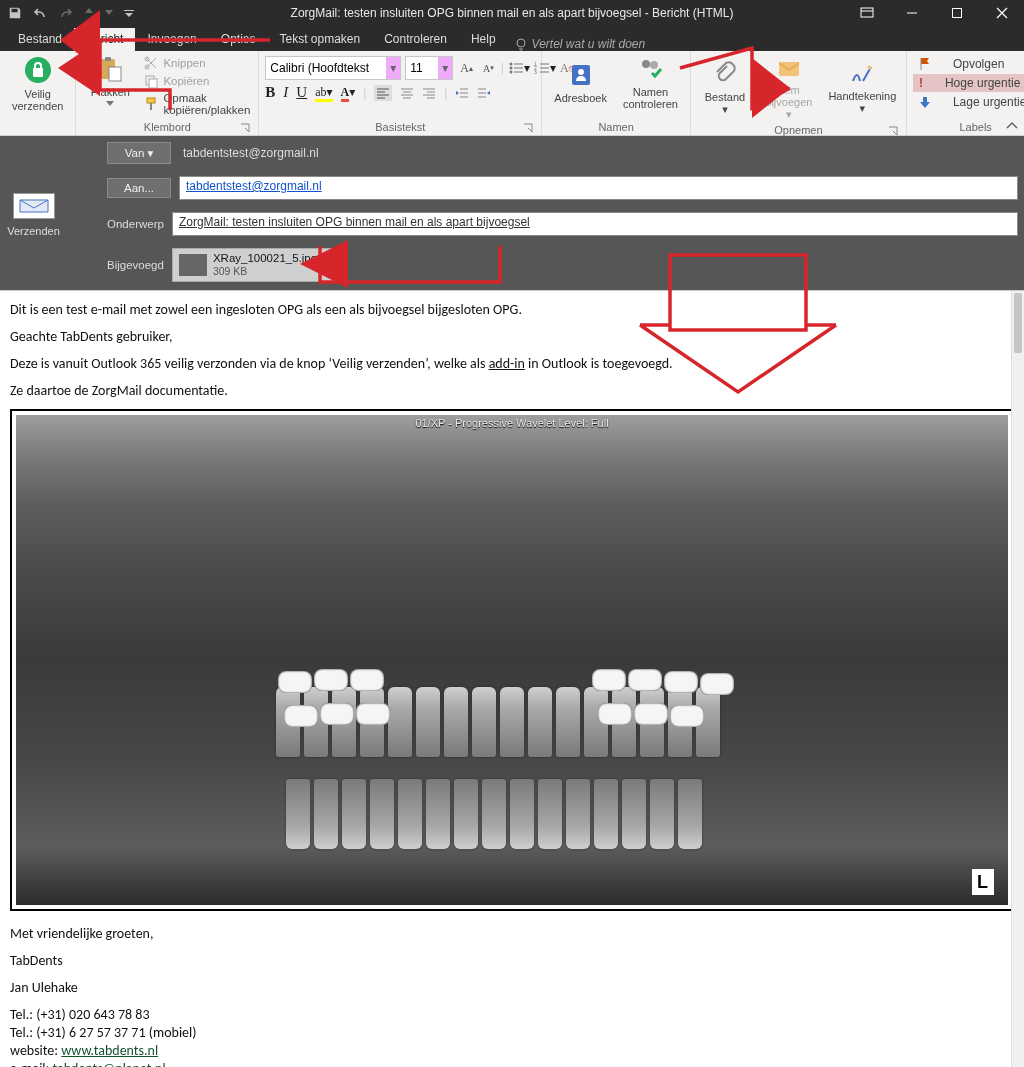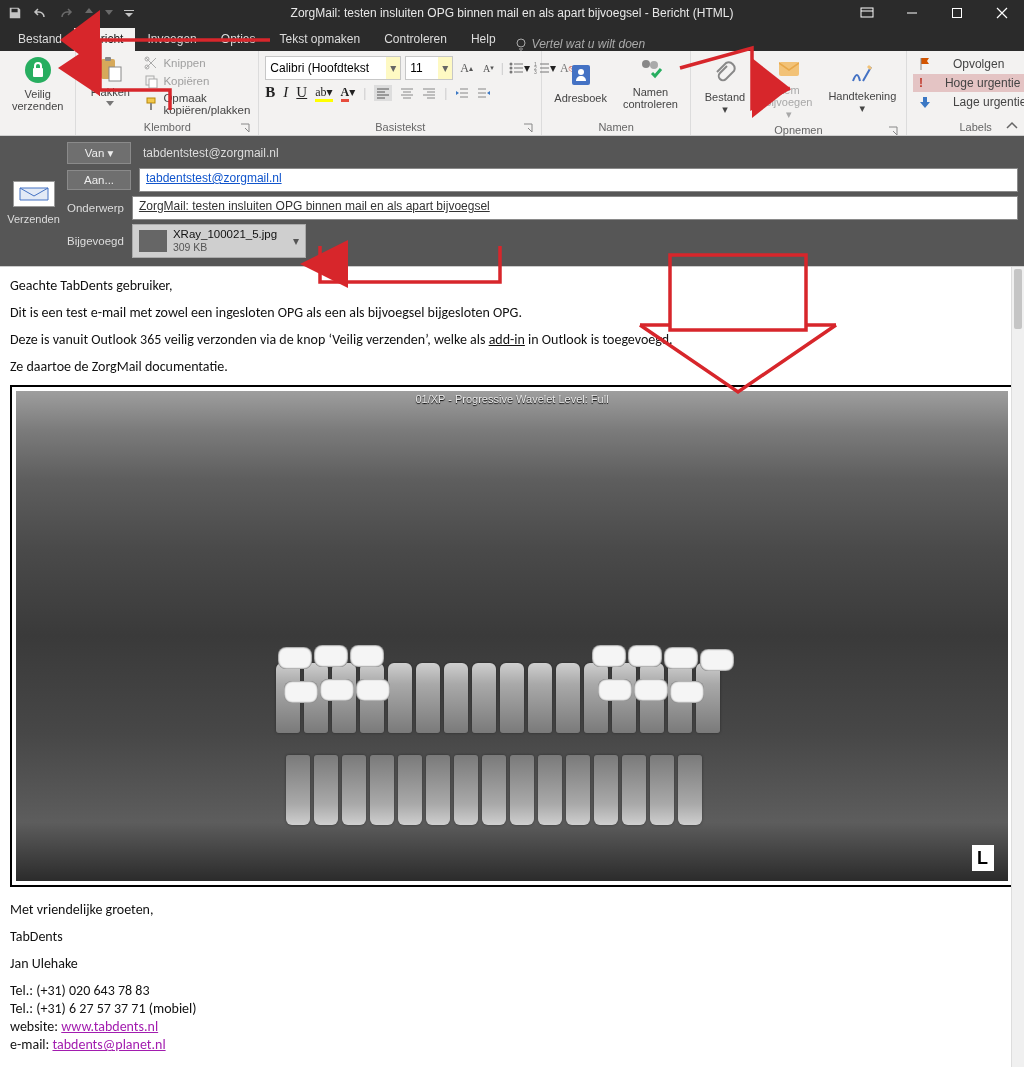--- a/index.html
+++ b/index.html
@@ -16,45 +16,45 @@
   .ribbon{background:#f3f2f1;border-bottom:1px solid #d0d0d0;display:flex;height:84px;position:relative;}
   .rgrp{border-right:1px solid #dcdcdc;display:flex;flex-direction:column;justify-content:space-between;padding:2px 6px 0;}
   .rgrp .lbl{font-size:11px;color:#666;text-align:center;padding:2px 4px;position:relative;}
   .rgrp .lbl .dl{position:absolute;right:2px;bottom:2px;}
   .vbtn{display:flex;flex-direction:column;align-items:center;justify-content:center;gap:3px;padding:2px 6px;min-width:44px;}
   .vbtn .cap{font-size:11px;line-height:12px;color:#444;text-align:center;}
   .vbtn.disabled .cap{color:#a8a8a8;}
   .row{display:flex;align-items:center;gap:4px;}
   .smallitem{display:flex;align-items:center;gap:5px;color:#a0a0a0;font-size:11.5px;padding:1px 2px;}
   .smallitem.enabled{color:#444;}
-  .fontbox{display:flex;border:1px solid #c7c7c7;background:#fef9c3;height:22px;}
+  .fontbox{display:flex;border:1px solid #c7c7c7;background:#f0abfc;height:22px;}
   .fontbox input{border:0;padding:0 4px;font-size:12px;outline:none;}
   .fontbox .dd{width:14px;display:flex;align-items:center;justify-content:center;color:#666;}
   .ico{display:inline-flex;align-items:center;justify-content:center;}
   .compose{background:#565656;padding:6px 6px 8px;display:flex;gap:6px;}
   .sendarea{display:flex;flex-direction:column;align-items:center;justify-content:center;width:55px;padding-top:6px;}
   .sendbox{background:#fff;width:40px;height:24px;border:1px solid #999;position:relative;margin-bottom:6px;}
   .sendlbl{color:#ddd;font-size:11px;}
-  .fields{flex:1;display:flex;flex-direction:column;gap:4px;}
+  .fields{flex:1;display:flex;flex-direction:column;gap:12px;margin-left:40px;}
   .fline{display:flex;align-items:center;gap:8px;}
   .fbtn{background:#6f6f6f;color:#eee;border:1px solid #8a8a8a;padding:3px 8px;min-width:46px;text-align:center;font-size:11.5px;}
   .flabel{color:#ddd;min-width:56px;text-align:right;font-size:11.5px;}
   .finput{flex:1;background:#fff;border:1px solid #8a8a8a;color:#333;padding:2px 6px;font-size:12px;height:18px;}
   .finput.link{color:#1155cc;text-decoration:underline;}
   .ftext{flex:1;color:#ddd;font-size:12px;padding:2px 4px;}
   .attach{background:#cfcfcf;border:1px solid #aaa;display:flex;align-items:center;gap:6px;padding:3px 6px;width:160px;}
   .attach .thumb{width:28px;height:22px;background:#666;}
   .attach .meta{display:flex;flex-direction:column;line-height:13px;}
   .attach .meta .nm{font-size:11.5px;color:#111;}
   .attach .meta .sz{font-size:10.5px;color:#555;}
   .attach .caret{margin-left:auto;color:#555;}
   .body{position:relative;background:#fff;padding:10px 10px 20px;overflow:auto;height:770px;border-top:1px solid #ccc;}
   .body p{margin:0 0 10px;font-family:Calibri,Arial,sans-serif;font-size:14px;color:#111;}
   .sig-red{color:#d02020;}
-  .sig a{color:#a21caf;text-decoration:underline;text-align:right;}
+  .sig a{color:#14532d;text-decoration:underline;text-align:right;}
   .xray{border:2px solid #000;padding:4px;background:#fff;margin:8px 0 14px;}
   .xray .inner{position:relative;background:linear-gradient(180deg,#9e9e9e 0%,#7b7b7b 8%,#5e5e5e 18%,#4a4a4a 32%,#3a3a3a 50%,#474747 70%,#5d5d5d 88%,#2b2b2b 100%);height:490px;overflow:hidden;}
   .xray .title{position:absolute;top:2px;left:50%;transform:translateX(-50%);color:#e8e8e8;font-size:11px;font-family:Arial;text-shadow:0 1px 1px #000;}
   .tooth{position:absolute;bottom:148px;width:24px;height:70px;background:linear-gradient(180deg,#cfcfcf 0%,#a9a9a9 30%,#7a7a7a 100%);border-radius:6px 6px 3px 3px;box-shadow:0 0 3px rgba(0,0,0,.4);}
   .tooth.lower{bottom:56px;border-radius:3px 3px 6px 6px;background:linear-gradient(0deg,#cfcfcf 0%,#a9a9a9 30%,#7a7a7a 100%);}
   .crown{position:absolute;width:34px;height:22px;background:#f5f5f5;border-radius:8px;box-shadow:0 0 2px #000 inset;}
   .annot{position:absolute;pointer-events:none;}
   .sb{position:absolute;right:0;top:0;bottom:0;width:12px;background:#f0f0f0;border-left:1px solid #ddd;}
   .sb .thumb{position:absolute;top:2px;left:2px;right:2px;height:60px;background:#c5c5c5;border-radius:2px;}
   .tagpill{display:flex;align-items:center;gap:22px;padding:2px 6px;font-size:12px;color:#444;}
@@ -410,22 +410,22 @@
           <span class="nm">XRay_100021_5.jpg</span>
           <span class="sz">309 KB</span>
         </div>
         <span class="caret">▾</span>
       </div>
     </div>
   </div>
 </div>
 
 <div class="body">
+  <p>Dit is een test e-mail met zowel een ingesloten OPG als een als bijvoegsel bijgesloten OPG.</p>
   <p>Geachte TabDents gebruiker,</p>
-  <p>Dit is een test e-mail met zowel een ingesloten OPG als een als bijvoegsel bijgesloten OPG.</p>
   <p><span>Deze is vanuit Outlook 365 veilig verzonden via de knop ‘Veilig verzenden’, welke als </span><u>add-in</u><span> in Outlook is toegevoegd.</span></p>
   <p>Ze daartoe de ZorgMail documentatie.</p>
 
   <div class="xray">
     <div class="inner">
       <div class="title">01/XP - Progressive Wavelet Level: Full</div>
 
       <div class="tooth" style="left:260px"></div>
         <div class="tooth" style="left:288px"></div>
         <div class="tooth" style="left:316px"></div>

